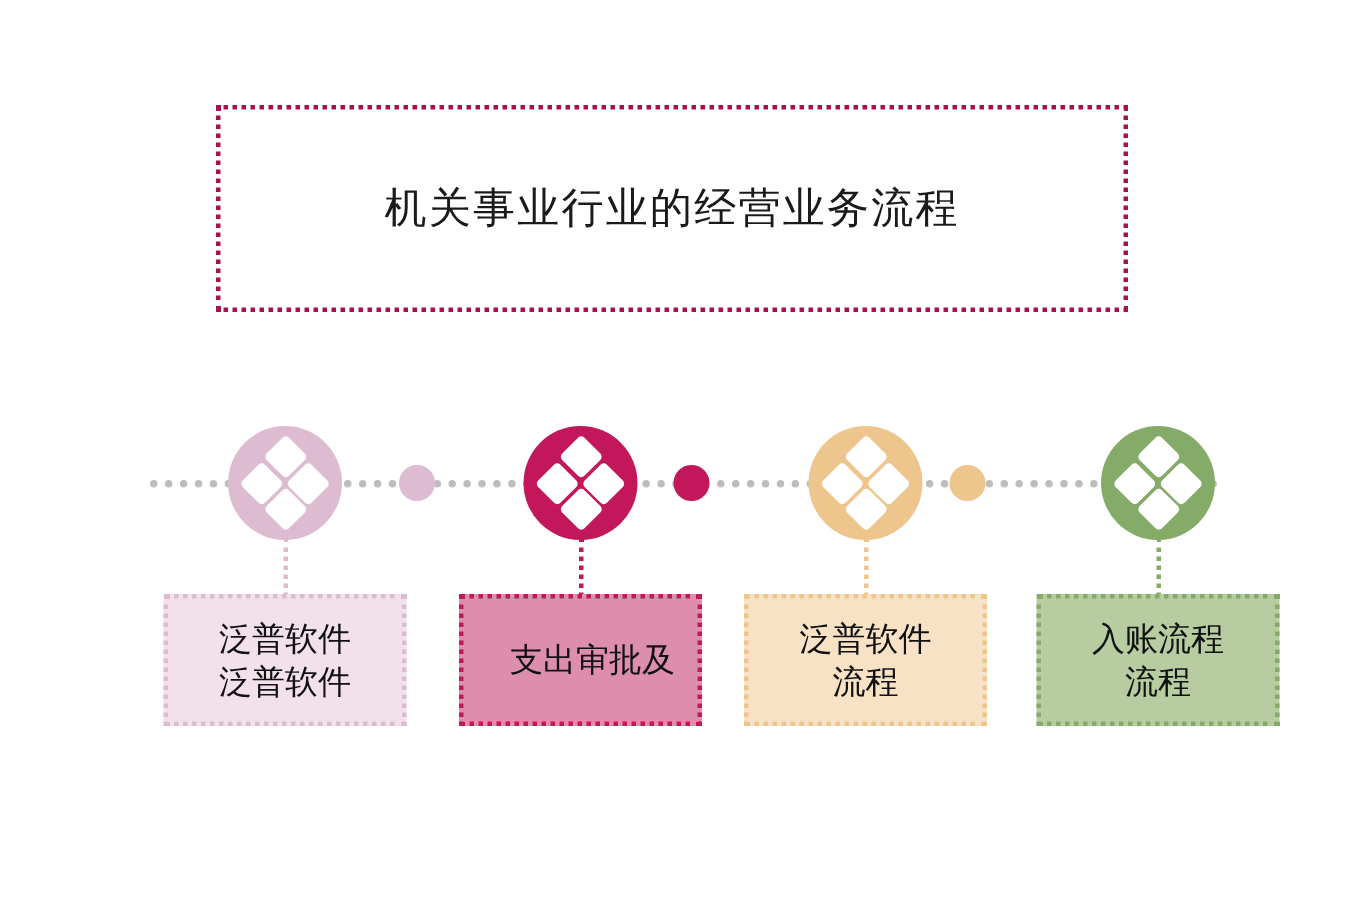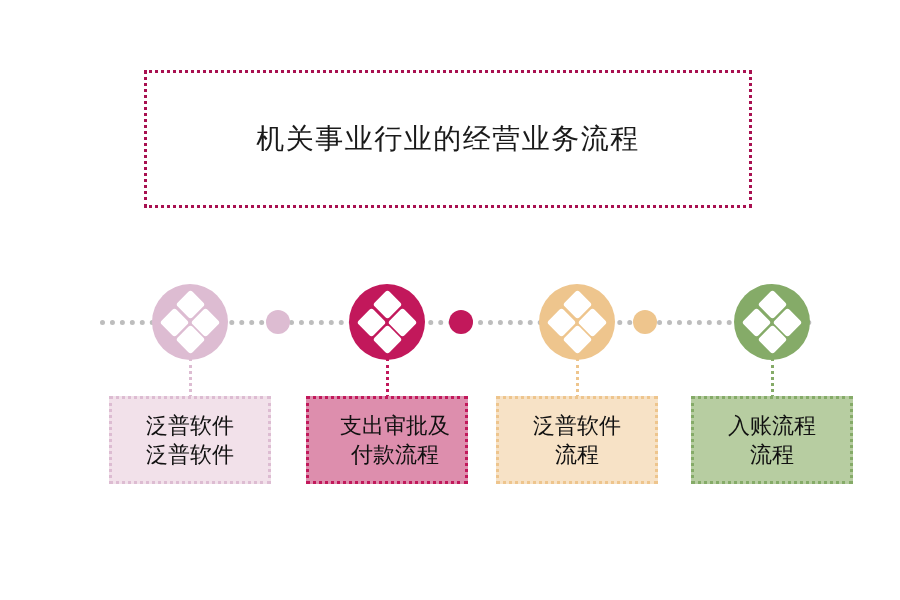--- a/index.html
+++ b/index.html
@@ -206,21 +206,20 @@
     <div class="node-circle" id="circle-2" style="background: rgb(194, 24, 91);">
       <span class="diamond d-top"></span>
       <span class="diamond d-left"></span>
       <span class="diamond d-right"></span>
       <span class="diamond d-bot"></span>
     </div>
     <div class="stem" id="stem-2" style="border-left-color: rgb(194, 24, 91);"></div>
     <div class="label-box" id="box-2" style="background: rgb(221, 142, 173); border-color: rgb(194, 24, 91); padding-left: 16px;">
       <div class="label-text">
         <span>支出审批及</span><br>
-        <span>付款流程</span>
       </div>
     </div>
   </div>
 
   <div class="step" id="step-3" style="left: 477px;">
     <div class="node-circle" id="circle-3" style="background: rgb(238, 197, 141);">
       <span class="diamond d-top"></span>
       <span class="diamond d-left"></span>
       <span class="diamond d-right"></span>
       <span class="diamond d-bot"></span>

